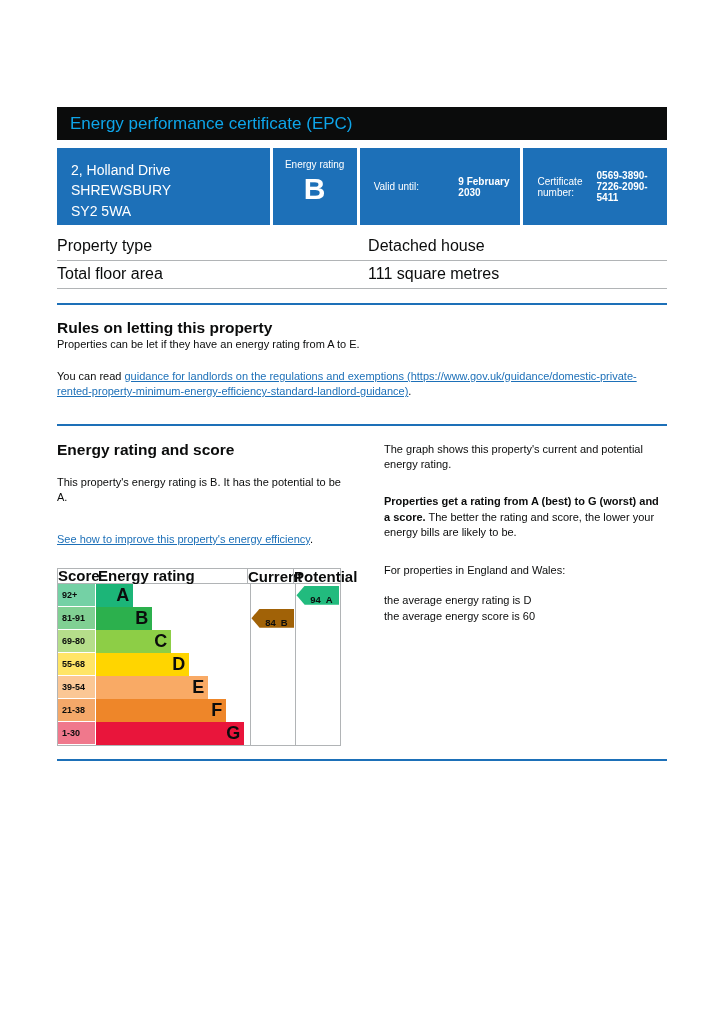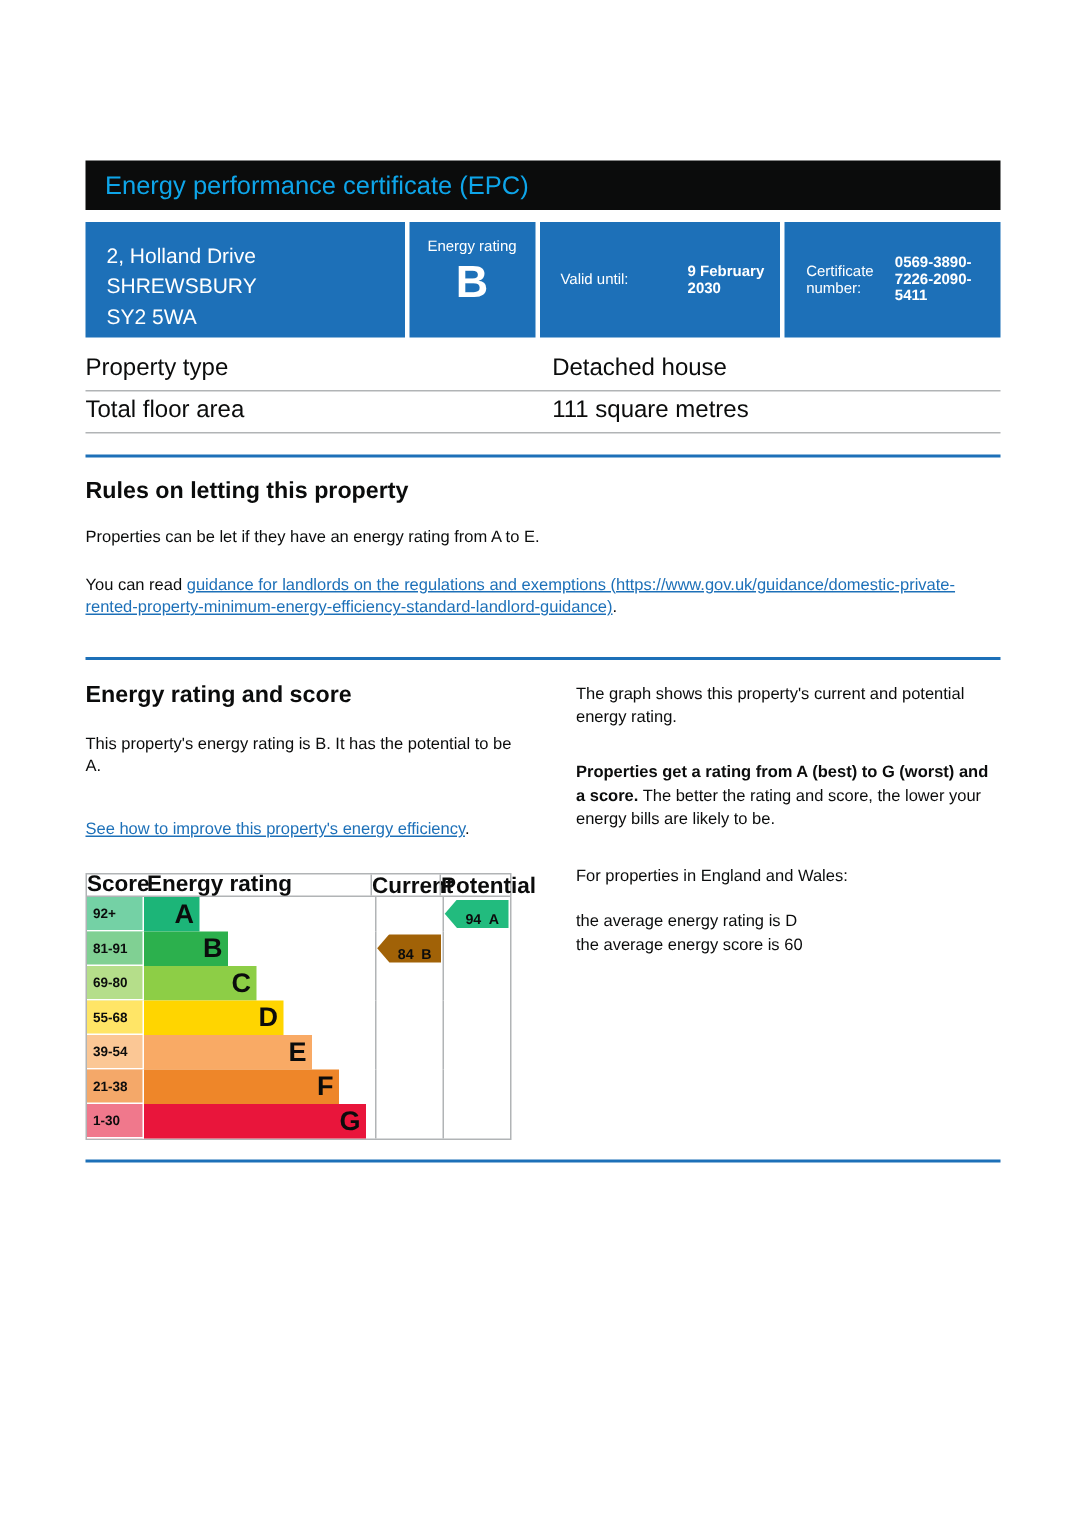--- a/index.html
+++ b/index.html
@@ -77,21 +77,21 @@
   .facts-row .f-label { flex: 0 0 51%; }
 
   .blue-rule { height: 2px; background: #1d70b8; border: none; }
   .rule-1 { margin-top: 14px; }
   .rule-2 { margin-top: 24px; }
   .rule-3 { margin-top: 13px; }
 
   h2 { font-size: 15.5px; font-weight: bold; }
   .rules-section h2 { margin-top: 14px; }
   p { font-size: 11px; line-height: 1.42; }
-  .rules-section .p1 { margin-top: 14px; }
+  .rules-section .p1 { }
   .rules-section .p2 { margin-top: 16px; }
   a.link, .link {
     color: #1d70b8;
     text-decoration: underline;
     cursor: pointer;
   }
 
   
   .cols {
     margin-top: 15px;

